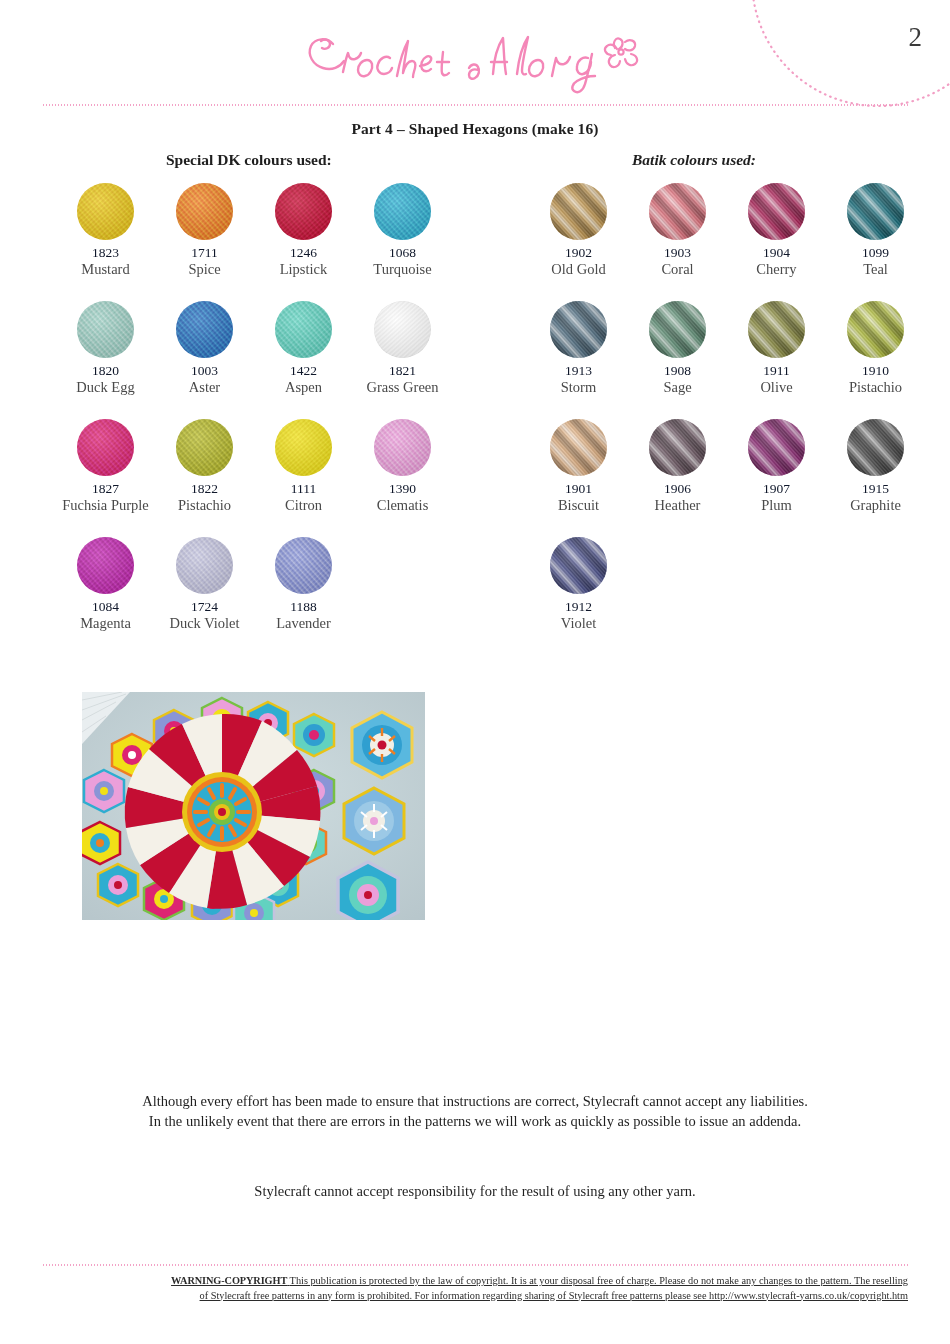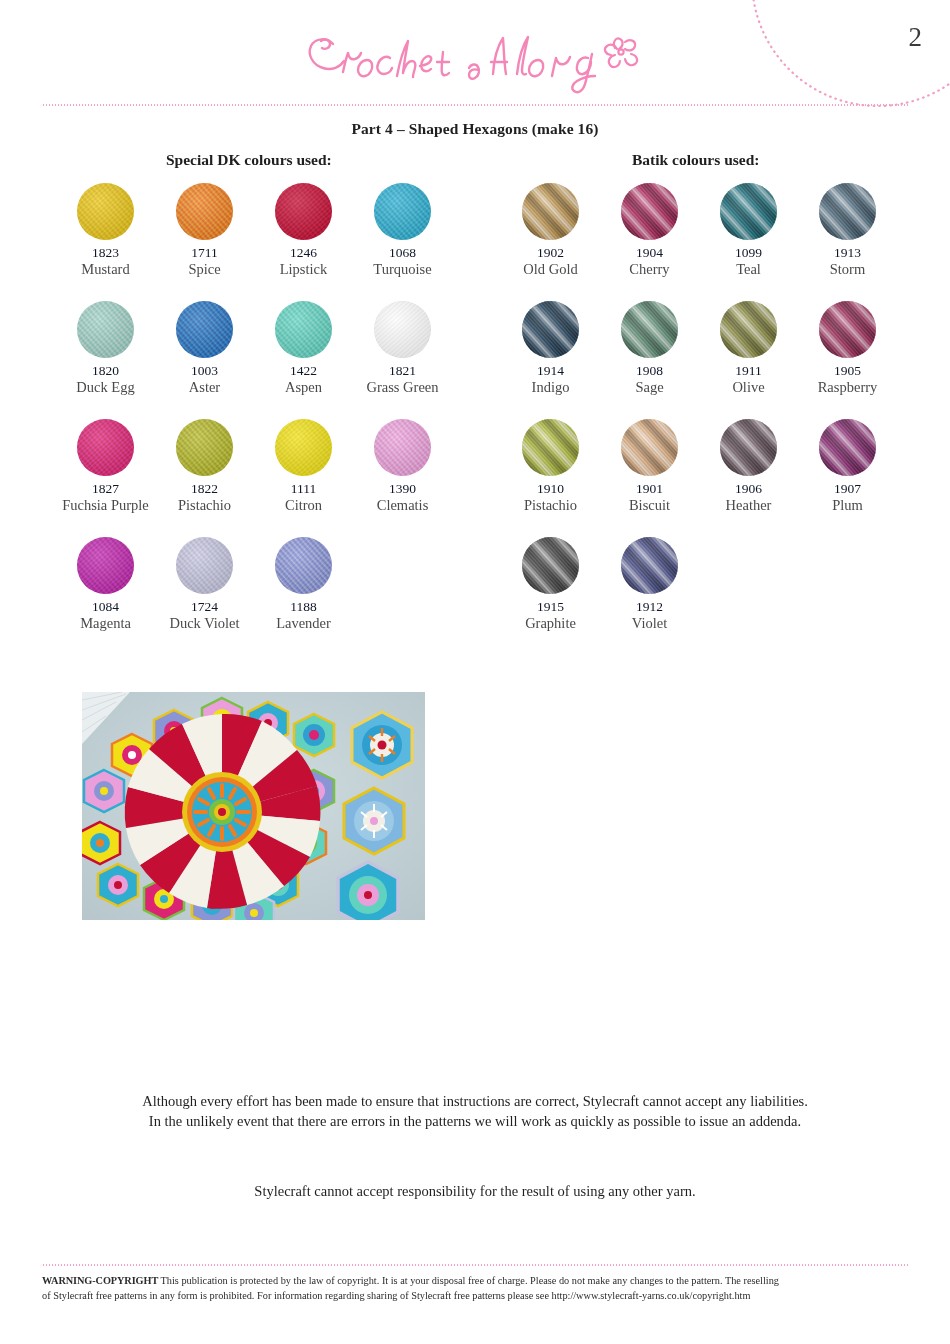--- a/index.html
+++ b/index.html
@@ -44,26 +44,26 @@
 
   
   .part-title{
     position:absolute;left:0;top:120px;width:950px;text-align:center;
     font-size:15.5px;font-weight:bold;color:#1f1f1f;letter-spacing:.1px;
   }
   .col-heading{
     position:absolute;top:151px;font-size:15.5px;font-weight:bold;color:#1f1f1f;
   }
   .col-heading.dk{left:166px;}
-  .col-heading.batik{left:632px;}
+  .col-heading.batik{left:632px;font-style:italic;}
 
   
   .grid{position:absolute;display:grid;grid-template-columns:repeat(4,99px);}
   .grid.dk{left:56px;top:183px;grid-row-gap:23px;}
-  .grid.batik{left:501px;top:183px;grid-row-gap:23px;}
+  .grid.batik{left:529px;top:183px;grid-row-gap:23px;}
 
   .swatch{width:99px;text-align:center;}
   .ball{
     width:57px;height:57px;border-radius:50%;
     margin:0 auto 5px auto;position:relative;overflow:hidden;
     box-shadow:0 0 0 0.5px rgba(0,0,0,.05) inset;
   }
   .ball .base{position:absolute;inset:0;}
   
   .ball.dk .tex{
@@ -126,22 +126,22 @@
   
   .disclaimer{
     position:absolute;left:0;width:950px;text-align:center;
     font-size:14.5px;color:#1f1f1f;line-height:19.5px;
   }
   .disclaimer.a{top:1092px;}
   .disclaimer.b{top:1182px;}
 
   
   .footer{
-    position:absolute;left:42px;top:1274px;width:866px;text-align:left;
-    font-size:10.3px;color:#2b2b2b;line-height:14.5px;
+    position:absolute;left:42px;top:1274px;width:866px;text-align:right;
+    font-size:10.3px;color:#2b2b2b;line-height:14.5px;text-decoration:underline;
   }
   .footer b{font-weight:bold;letter-spacing:-0.1px;}
 </style>
 </head>
 <body>
 
 <div class="page">
 
   <div class="corner-arc">
     <svg width="260" height="260" viewBox="0 0 260 260">
@@ -359,20 +359,30 @@
           <div class="base" style="background: rgb(199, 154, 78);"></div>
           <div class="tex"></div>
           <div class="tex2"></div>
           <div class="shade"></div>
         </div>
         <div class="code">1902</div>
         <div class="name">Old Gold</div>
       </div>
       <div class="swatch">
         <div class="ball batik">
+          <div class="base" style="background: rgb(232, 115, 127);"></div>
+          <div class="tex"></div>
+          <div class="tex2"></div>
+          <div class="shade"></div>
+        </div>
+        <div class="code">1903</div>
+        <div class="name">Coral</div>
+      </div>
+      <div class="swatch">
+        <div class="ball batik">
           <div class="base" style="background: rgb(180, 33, 90);"></div>
           <div class="tex"></div>
           <div class="tex2"></div>
           <div class="shade"></div>
         </div>
         <div class="code">1904</div>
         <div class="name">Cherry</div>
       </div>
       <div class="swatch">
         <div class="ball batik">
@@ -389,57 +399,37 @@
           <div class="base" style="background: rgb(77, 109, 130);"></div>
           <div class="tex"></div>
           <div class="tex2"></div>
           <div class="shade"></div>
         </div>
         <div class="code">1913</div>
         <div class="name">Storm</div>
       </div>
       <div class="swatch">
         <div class="ball batik">
-          <div class="base" style="background: rgb(33, 67, 95);"></div>
-          <div class="tex"></div>
-          <div class="tex2"></div>
-          <div class="shade"></div>
-        </div>
-        <div class="code">1914</div>
-        <div class="name">Indigo</div>
-      </div>
-      <div class="swatch">
-        <div class="ball batik">
           <div class="base" style="background: rgb(95, 146, 119);"></div>
           <div class="tex"></div>
           <div class="tex2"></div>
           <div class="shade"></div>
         </div>
         <div class="code">1908</div>
         <div class="name">Sage</div>
       </div>
       <div class="swatch">
         <div class="ball batik">
           <div class="base" style="background: rgb(143, 144, 64);"></div>
           <div class="tex"></div>
           <div class="tex2"></div>
           <div class="shade"></div>
         </div>
         <div class="code">1911</div>
         <div class="name">Olive</div>
-      </div>
-      <div class="swatch">
-        <div class="ball batik">
-          <div class="base" style="background: rgb(163, 39, 88);"></div>
-          <div class="tex"></div>
-          <div class="tex2"></div>
-          <div class="shade"></div>
-        </div>
-        <div class="code">1905</div>
-        <div class="name">Raspberry</div>
       </div>
       <div class="swatch">
         <div class="ball batik">
           <div class="base" style="background: rgb(181, 194, 58);"></div>
           <div class="tex"></div>
           <div class="tex2"></div>
           <div class="shade"></div>
         </div>
         <div class="code">1910</div>
         <div class="name">Pistachio</div>

